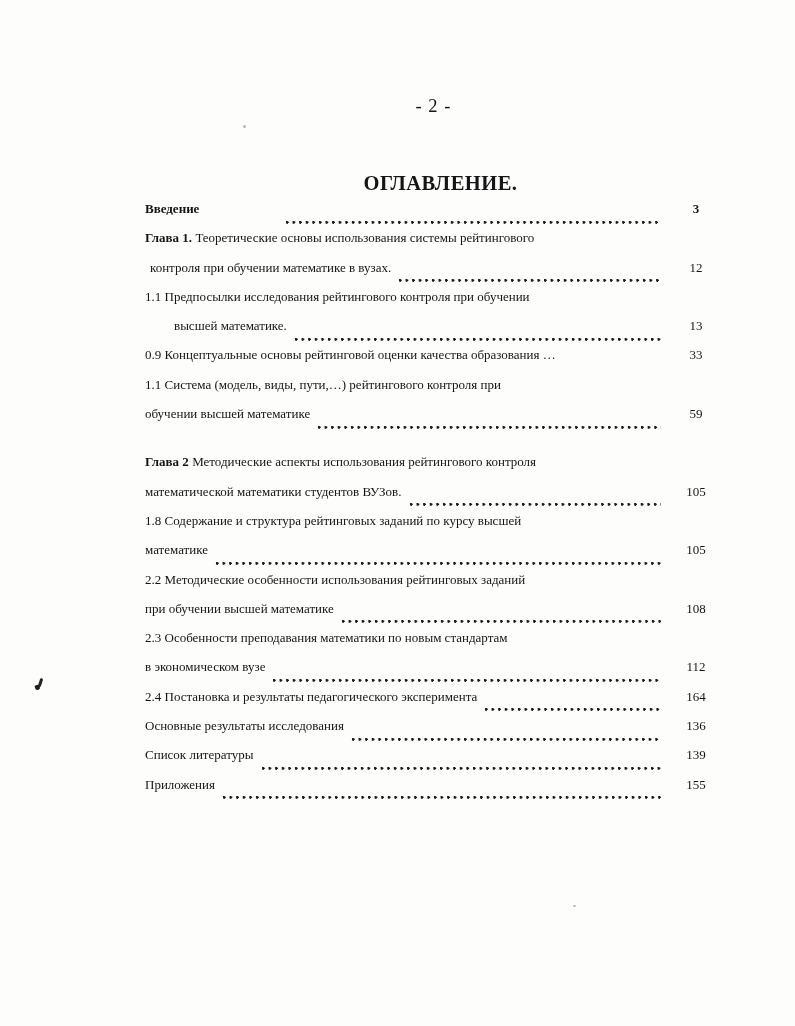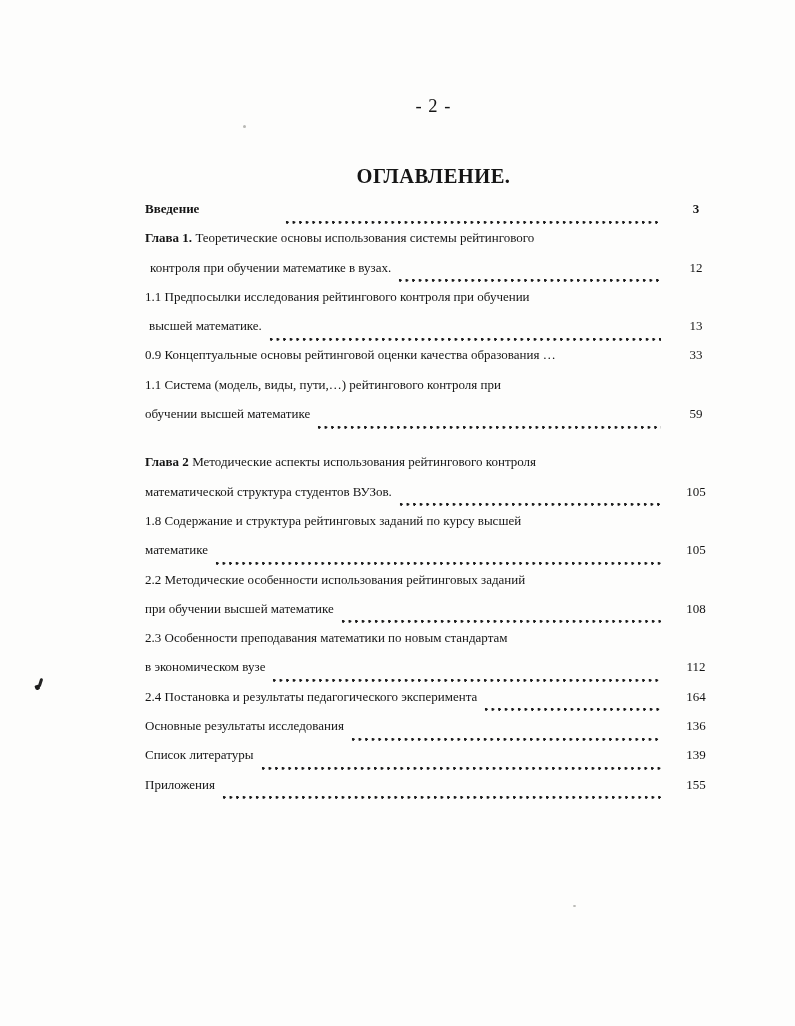--- a/index.html
+++ b/index.html
@@ -25,21 +25,21 @@
     width: 100%;
     text-align: center;
     font-size: 18.5px;
     letter-spacing: 1px;
   }
   .title {
     position: absolute;
     top: 165px;
     left: 0;
     width: 100%;
-    margin: 0;
+    margin: 7px;
     text-align: center;
     font-size: 20.5px;
     font-weight: bold;
     letter-spacing: 0.5px;
   }
   .toc {
     position: absolute;
     top: 201px;
     left: 0;
     width: 100%;
@@ -111,21 +111,21 @@
           <span class="entry-text" style="padding-left: 5px;">контроля при обучении математике в вузах.</span>
           <span class="leader dots"></span>
           <span class="entry-page">12</span>
         </div>
         <div class="toc-row">
           <span class="entry-text">1.1 Предпосылки исследования рейтингового контроля при обучении</span>
           <span class="leader"></span>
           <span class="entry-page"></span>
         </div>
         <div class="toc-row">
-          <span class="entry-text" style="padding-left: 4px;">высшей математике.</span>
+          <span class="entry-text" style="padding-left: 4px; margin-left: 25px;">высшей математике.</span>
           <span class="leader dots"></span>
           <span class="entry-page">13</span>
         </div>
         <div class="toc-row">
           <span class="entry-text">0.9 Концептуальные основы рейтинговой оценки качества образования …</span>
           <span class="leader"></span>
           <span class="entry-page">33</span>
         </div>
         <div class="toc-row">
           <span class="entry-text">1.1 Система (модель, виды, пути,…) рейтингового контроля при</span>
@@ -136,21 +136,21 @@
           <span class="entry-text">обучении высшей математике</span>
           <span class="leader dots"></span>
           <span class="entry-page">59</span>
         </div>
         <div class="toc-row gap-before">
           <span class="entry-text"><b>Глава 2</b> Методические аспекты использования рейтингового контроля</span>
           <span class="leader"></span>
           <span class="entry-page"></span>
         </div>
         <div class="toc-row">
-          <span class="entry-text">математической структура студентов ВУЗов.</span>
+          <span class="entry-text">математической математики студентов ВУЗов.</span>
           <span class="leader dots"></span>
           <span class="entry-page">105</span>
         </div>
         <div class="toc-row">
           <span class="entry-text">1.8 Содержание и структура рейтинговых заданий по курсу высшей</span>
           <span class="leader"></span>
           <span class="entry-page"></span>
         </div>
         <div class="toc-row">
           <span class="entry-text">математике</span>

